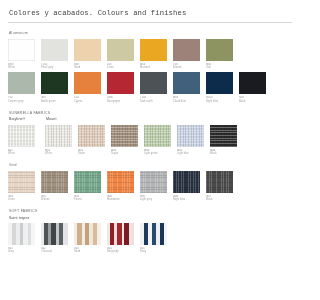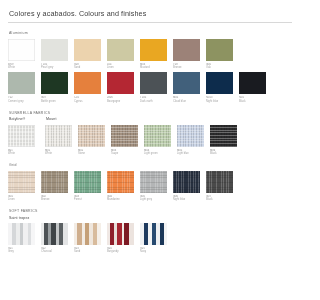--- a/index.html
+++ b/index.html
@@ -17,20 +17,21 @@
     padding:10px 8px 0 8px;
   }
   
   .doc-title{
     font-size:7.2px;
     color:#3f3f3f;
     letter-spacing:.12px;
     line-height:1;
     margin:0 0 5px 1px;
     white-space:nowrap;
+    font-family:Liberation Mono, monospace;
   }
   .title-rule{
     height:1px;
     background:#d8d8d8;
     margin:0 0 9px 0;
   }
   
   .sec-head{
     font-size:3.5px;
     color:#6d6d6d;

